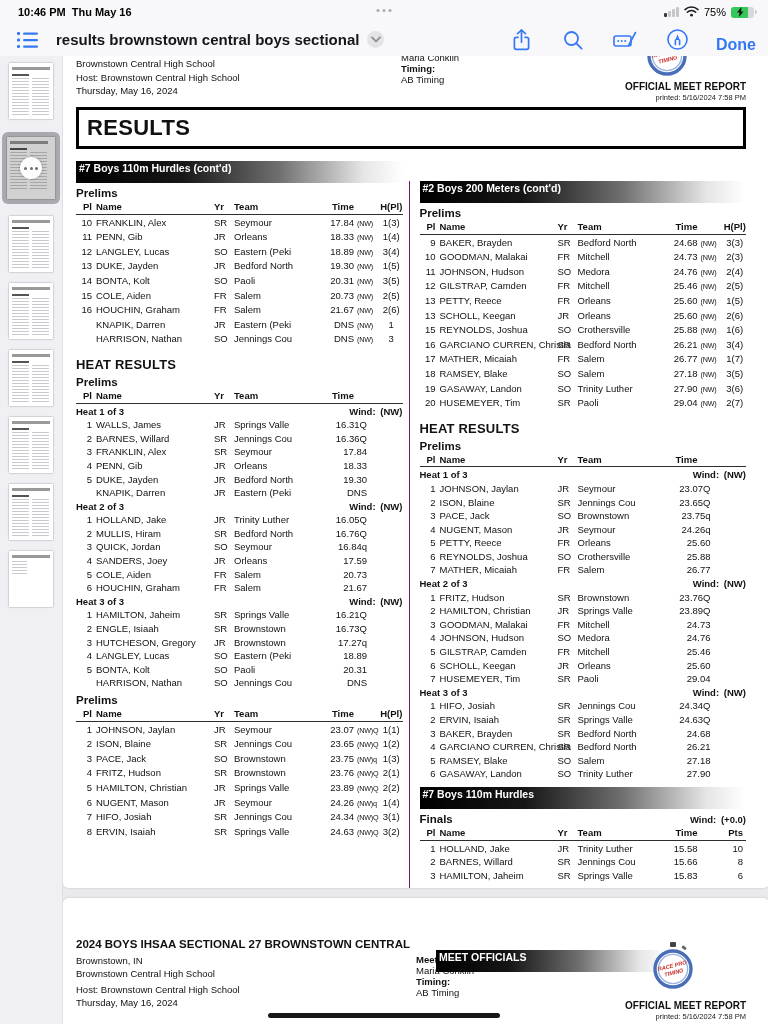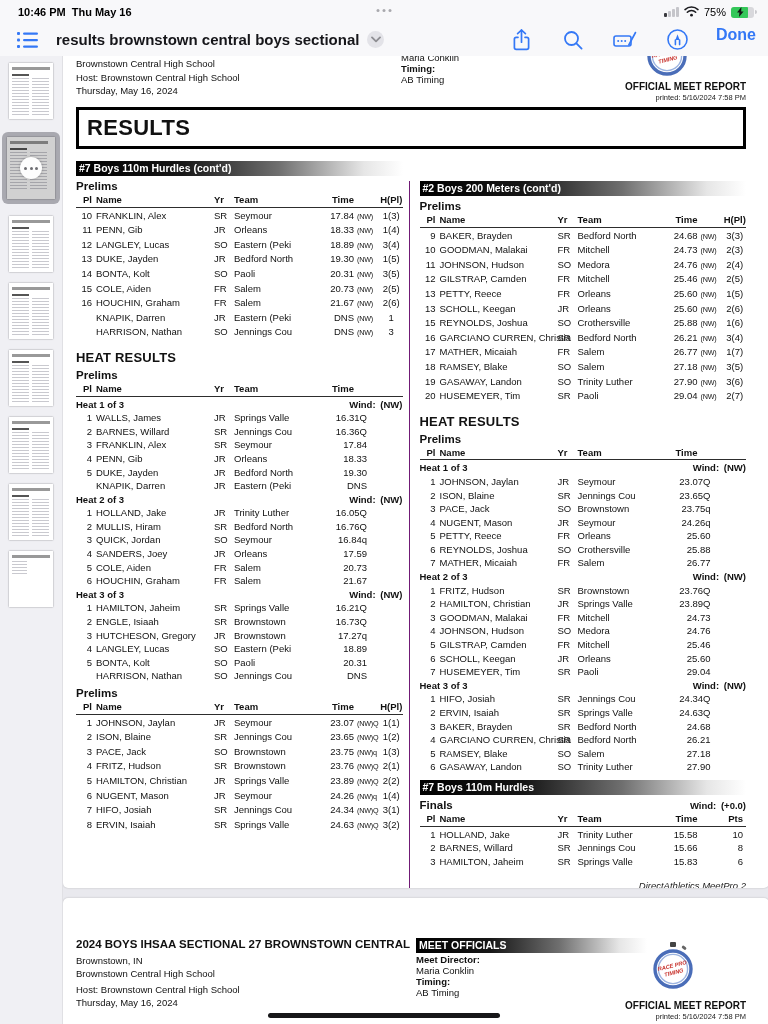--- a/index.html
+++ b/index.html
@@ -38,21 +38,21 @@
 
   
   .toolbar{
     height:35px;background:#f8f8fa;border-bottom:1px solid #d7d7db;
     display:flex;align-items:center;padding:0 12px 0 12px;
   }
   .tb-icon{width:30px;height:28px;display:flex;align-items:center;justify-content:center;color:var(--accent,#3478F6);}
   .tb-title-wrap{display:flex;align-items:flex-end;margin-left:14px;gap:8px;min-width:0;}
   .tb-title{font-size:15px;font-weight:700;color:#16161a;white-space:nowrap;}
   .tb-chevron{width:17px;height:17px;border-radius:50%;background:#e3e3e8;display:flex;align-items:center;justify-content:center;color:#8e8e93;}
-  .tb-actions{margin-left:auto;display:flex;align-items:flex-start;gap:22px;}
+  .tb-actions{margin-left:auto;display:flex;align-items:flex-end;gap:22px;}
   .tb-done{font-size:16px;font-weight:600;color:var(--accent,#3478F6);margin-left:2px;}
 
   
   .app-body{position:absolute;top:56px;left:0;right:0;bottom:0;display:flex;}
 
   
   .sidebar{width:62px;background:#f0f0f4;border-right:1px solid #e0e0e4;overflow:hidden;padding-top:7px;flex:none;}
   .thumbs{display:flex;flex-direction:column;align-items:center;}
   .thumb{margin-bottom:11px;position:relative;}
   .tpage{
@@ -109,21 +109,21 @@
   }
   .results-box span{font-size:22px;font-weight:700;letter-spacing:.3px;}
 
   
   .cols{display:flex;margin-top:12px;align-items:stretch;}
   .col{flex:1;min-width:0;}
   .col.left{padding-right:6px;}
   .col.right{border-left:1px solid #701a75;padding-left:10px;margin-top:20px;}
 
   .evt{
-    height:15px;line-height:14px;margin-top:6px;padding-left:3px;
+    height:22px;line-height:14px;margin-top:6px;padding-left:3px;
     color:#fff;font-size:10.5px;font-weight:700;white-space:nowrap;
     background:linear-gradient(90deg,#000 0%,#161616 32%,#6f6f6f 62%,#e6e6e6 88%,#fff 100%);
   }
   .col > .evt:first-child{margin-top:0;}
   .subrow{display:flex;justify-content:space-between;align-items:baseline;margin-top:3px;}
   .subrow span:first-child{font-size:11.5px;font-weight:700;line-height:14px;}
   .windr{font-size:9.5px;font-weight:700;}
   .h2{font-size:13px;font-weight:700;margin:10px 0 1px;letter-spacing:.2px;}
   .heatrow{display:flex;justify-content:space-between;font-weight:700;font-size:9.5px;line-height:13.6px;}
 
@@ -140,21 +140,21 @@
   .c-wind{font-size:7.2px;padding-left:3px;letter-spacing:-.2px;}
   .c-last{text-align:center;white-space:nowrap;}
   .trow.pts .c-last{text-align:right;padding-right:3px;}
   .thead{font-weight:700;border-bottom:1.5px solid #2d2d2d;margin-bottom:1px;}
   .foot{font-style:italic;font-size:9.5px;text-align:right;margin-top:12px;color:#1c1c1c;}
 
   
   .p2body{padding-top:40px;}
   .p2titlerow{position:relative;height:14px;}
   .p2title{position:absolute;left:0;top:0;font-size:11.5px;font-weight:700;white-space:nowrap;}
-  .p2evt{position:absolute;left:340px;top:0;width:228px;margin-top:0;}
+  .p2evt{position:absolute;left:360px;top:0;width:228px;margin-top:12px;}
   .p2cols{display:flex;margin-top:2px;}
   .p2left{width:340px;font-size:9.5px;line-height:12px;}
   .p2left div{margin-top:1px;}
   .p2left .hostln{margin-top:4px;}
   .p2mid{width:190px;font-size:9.5px;line-height:11px;}
   .p2right{flex:1;text-align:right;position:relative;}
   .p2logo{position:absolute;right:52px;top:-12px;}
   .p2rep{font-size:10px;font-weight:700;margin-top:46px;}
 
   

